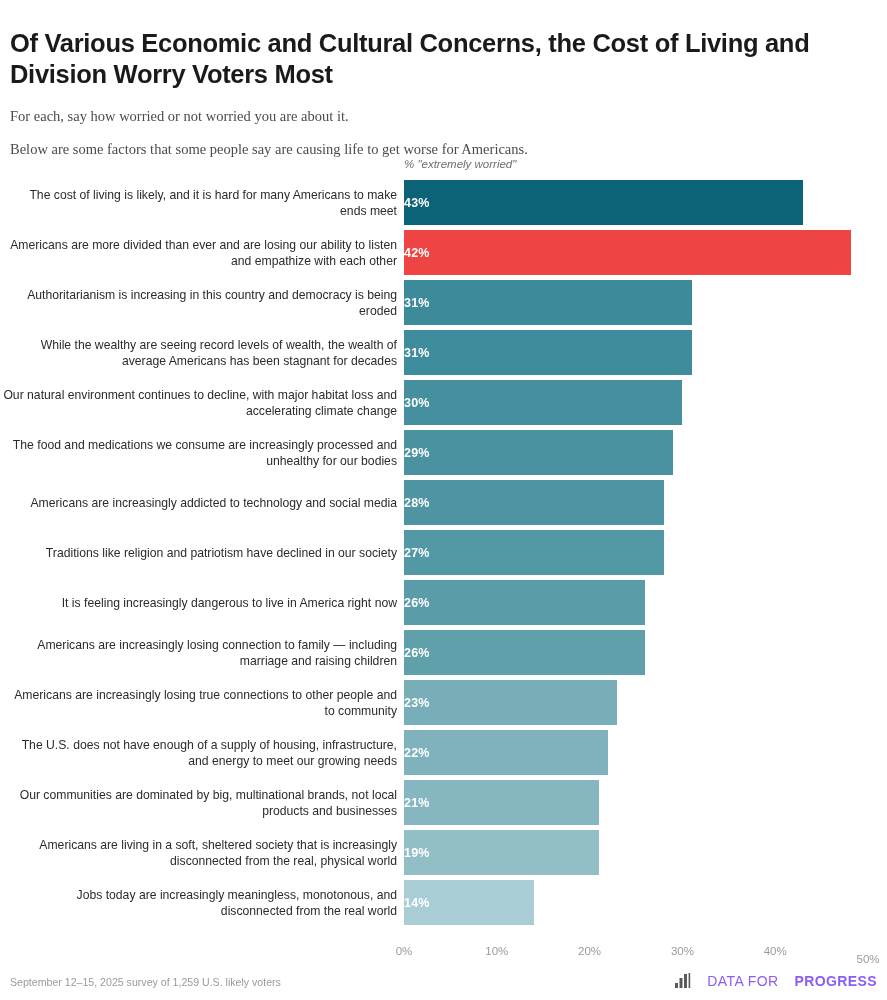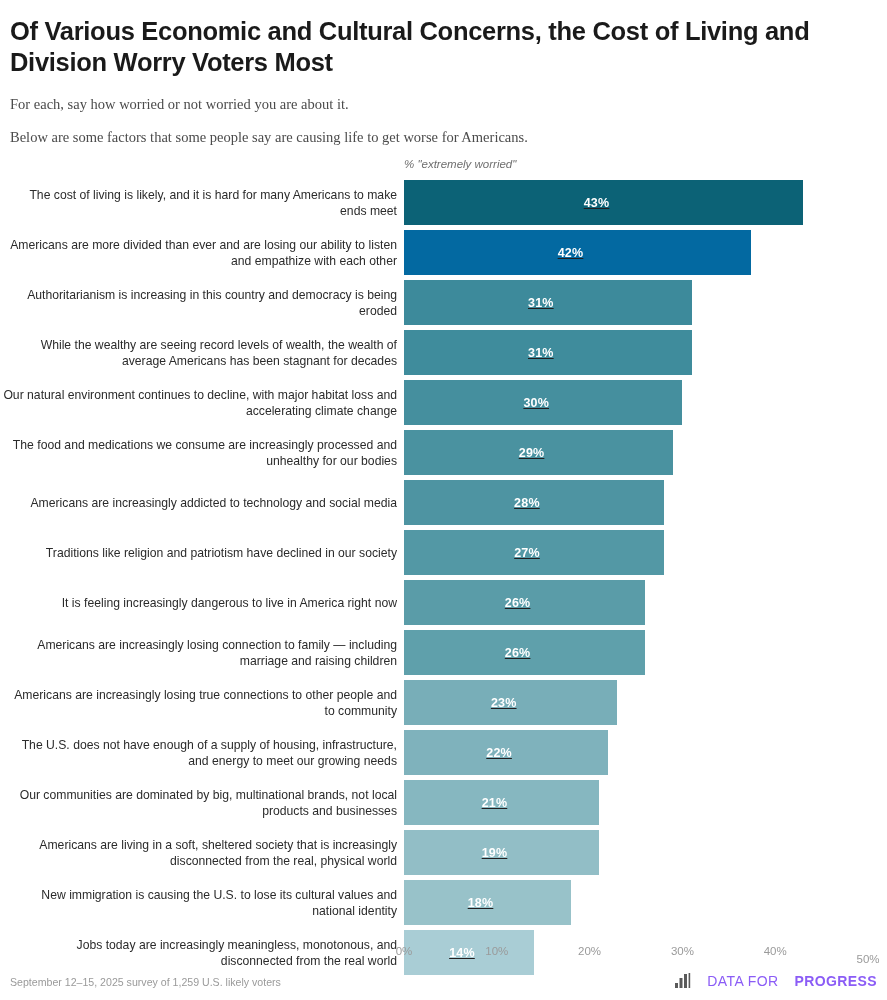--- a/index.html
+++ b/index.html
@@ -20,21 +20,21 @@
     position: relative;
     width: 887px;
     height: 1000px;
     box-sizing: border-box;
     padding: 0 10px;
   }
 
   
   .title {
     margin: 0;
-    padding-top: 16px;
+    padding-top: 28px;
     font-size: 25.5px;
     line-height: 1.22;
     font-weight: 700;
     letter-spacing: -0.3px;
     color: #1a1a1a;
     max-width: 840px;
   }
   .subtitle {
     margin: 0;
     padding-top: 13px;
@@ -91,24 +91,23 @@
     color: #2b2b2b;
   }
 
   .bar {
     position: absolute;
     left: 404px;
     top: 0;
     height: 45px;
     display: flex;
     align-items: center;
-    justify-content: center;
+    justify-content: flex-start;
     box-sizing: border-box;
     padding-right: 14px;
-    text-decoration: underline;
   }
   .bar-value {
     font-size: 12.5px;
     font-weight: 700;
     color: #ffffff;
     letter-spacing: 0.2px;
   }
 
   
   .xaxis {
@@ -176,21 +175,21 @@
     <div class="axis-note">% "extremely worried"</div>
     <div class="rows" id="rows">
         <div class="row">
           <div class="row-label">The cost of living is likely, and it is hard for many Americans to make ends meet</div>
           <div class="bar" style="width: 399.04px; background: rgb(12, 98, 118);">
             <span class="bar-value">43%</span>
           </div>
         </div>
         <div class="row">
           <div class="row-label">Americans are more divided than ever and are losing our ability to listen and empathize with each other</div>
-          <div class="bar" style="width: 347px; background: #0369a1;">
+          <div class="bar" style="width: 447px; background: #ef4444;">
             <span class="bar-value">42%</span>
           </div>
         </div>
         <div class="row">
           <div class="row-label">Authoritarianism is increasing in this country and democracy is being eroded</div>
           <div class="bar" style="width: 287.68px; background: rgb(61, 138, 155);">
             <span class="bar-value">31%</span>
           </div>
         </div>
         <div class="row">
@@ -250,26 +249,20 @@
         <div class="row">
           <div class="row-label">Our communities are dominated by big, multinational brands, not local products and businesses</div>
           <div class="bar" style="width: 194.88px; background: rgb(134, 183, 192);">
             <span class="bar-value">21%</span>
           </div>
         </div>
         <div class="row">
           <div class="row-label">Americans are living in a soft, sheltered society that is increasingly disconnected from the real, physical world</div>
           <div class="bar" style="width: 195px; background: rgb(146, 190, 198);">
             <span class="bar-value">19%</span>
-          </div>
-        </div>
-        <div class="row">
-          <div class="row-label">New immigration is causing the U.S. to lose its cultural values and national identity</div>
-          <div class="bar" style="width: 167.04px; background: rgb(152, 194, 201);">
-            <span class="bar-value">18%</span>
           </div>
         </div>
         <div class="row">
           <div class="row-label">Jobs today are increasingly meaningless, monotonous, and disconnected from the real world</div>
           <div class="bar" style="width: 129.92px; background: rgb(169, 205, 213);">
             <span class="bar-value">14%</span>
           </div>
         </div>
       </div>
   </div>

